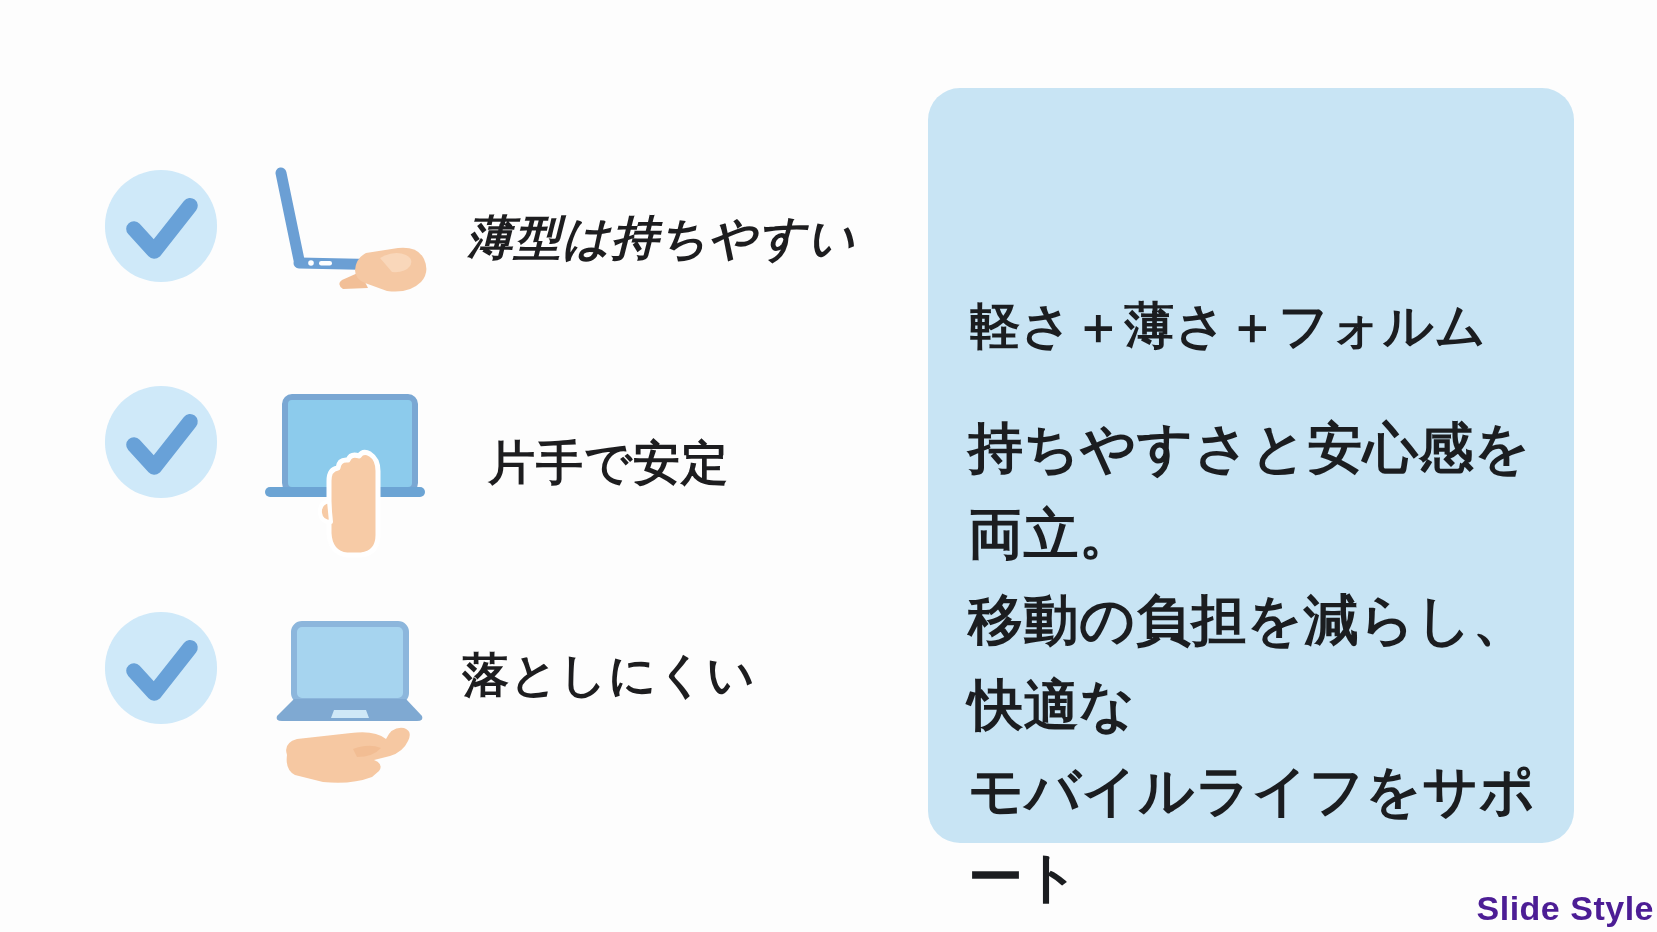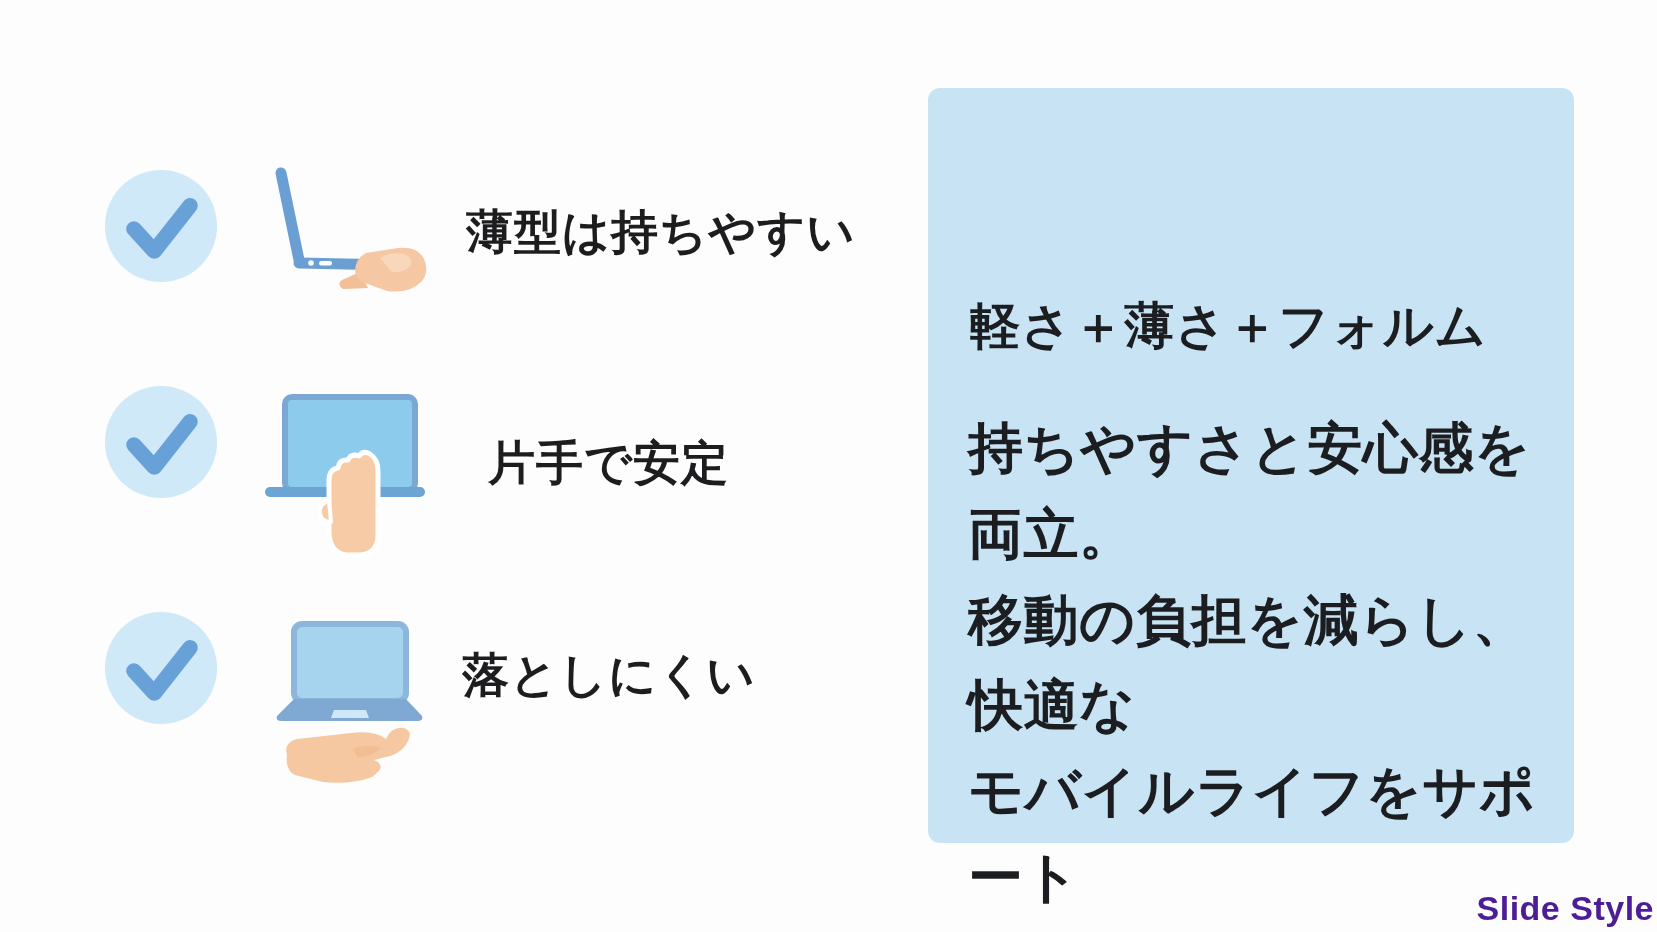--- a/index.html
+++ b/index.html
@@ -31,31 +31,31 @@
     letter-spacing: 1px;
     white-space: nowrap;
   }
   
   #row1 .check-badge { left: 103px; top: 168px; }
   #row2 .check-badge { left: 103px; top: 384px; }
   #row3 .check-badge { left: 103px; top: 610px; }
   #row1 .feature-illustration { left: 248px; top: 152px; }
   #row2 .feature-illustration { left: 255px; top: 373px; }
   #row3 .feature-illustration { left: 253px; top: 593px; }
-  #row1 .feature-label { left: 466px; top: 206px; }
+  #row1 .feature-label { left: 466px; top: 212px; font-style: italic; }
   #row2 .feature-label { left: 488px; top: 437px; }
   #row3 .feature-label { left: 462px; top: 649px; }
 
   
   .info-card {
     position: absolute;
     left: 928px; top: 88px;
     width: 646px; height: 755px;
     background: #c8e4f4;
-    border-radius: 12px;
+    border-radius: 32px;
   }
   .info-card-title {
     position: absolute;
     left: 42px; top: 205px;
     font-size: 50px;
     font-weight: 700;
     color: #1b1d20;
     letter-spacing: 1px;
     white-space: nowrap;
   }

